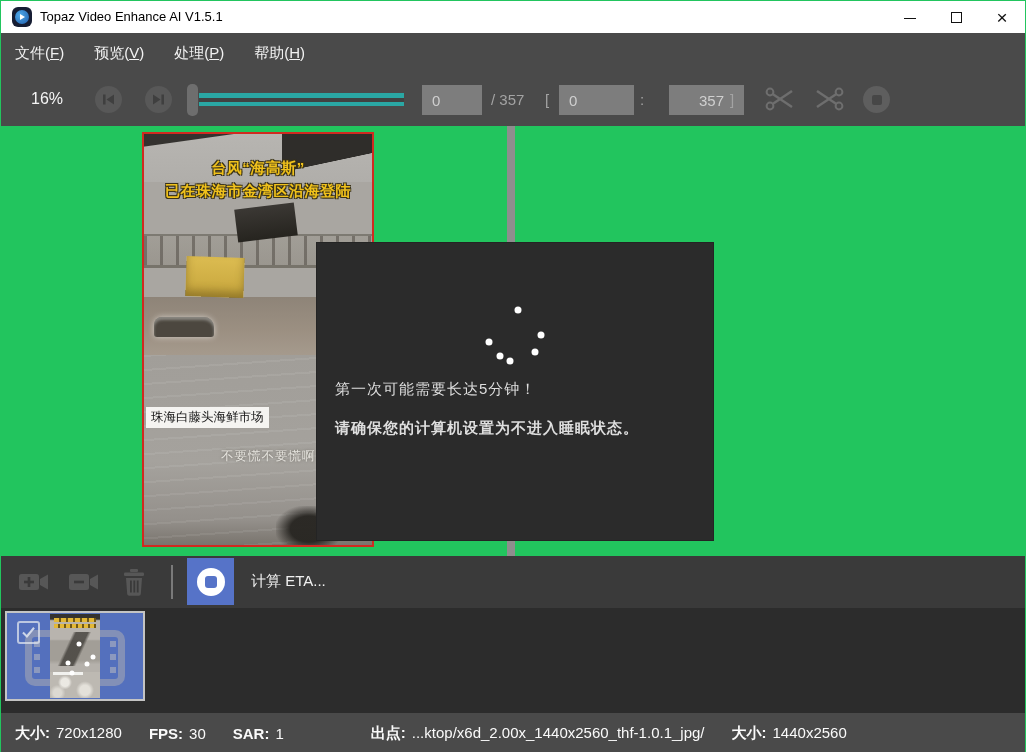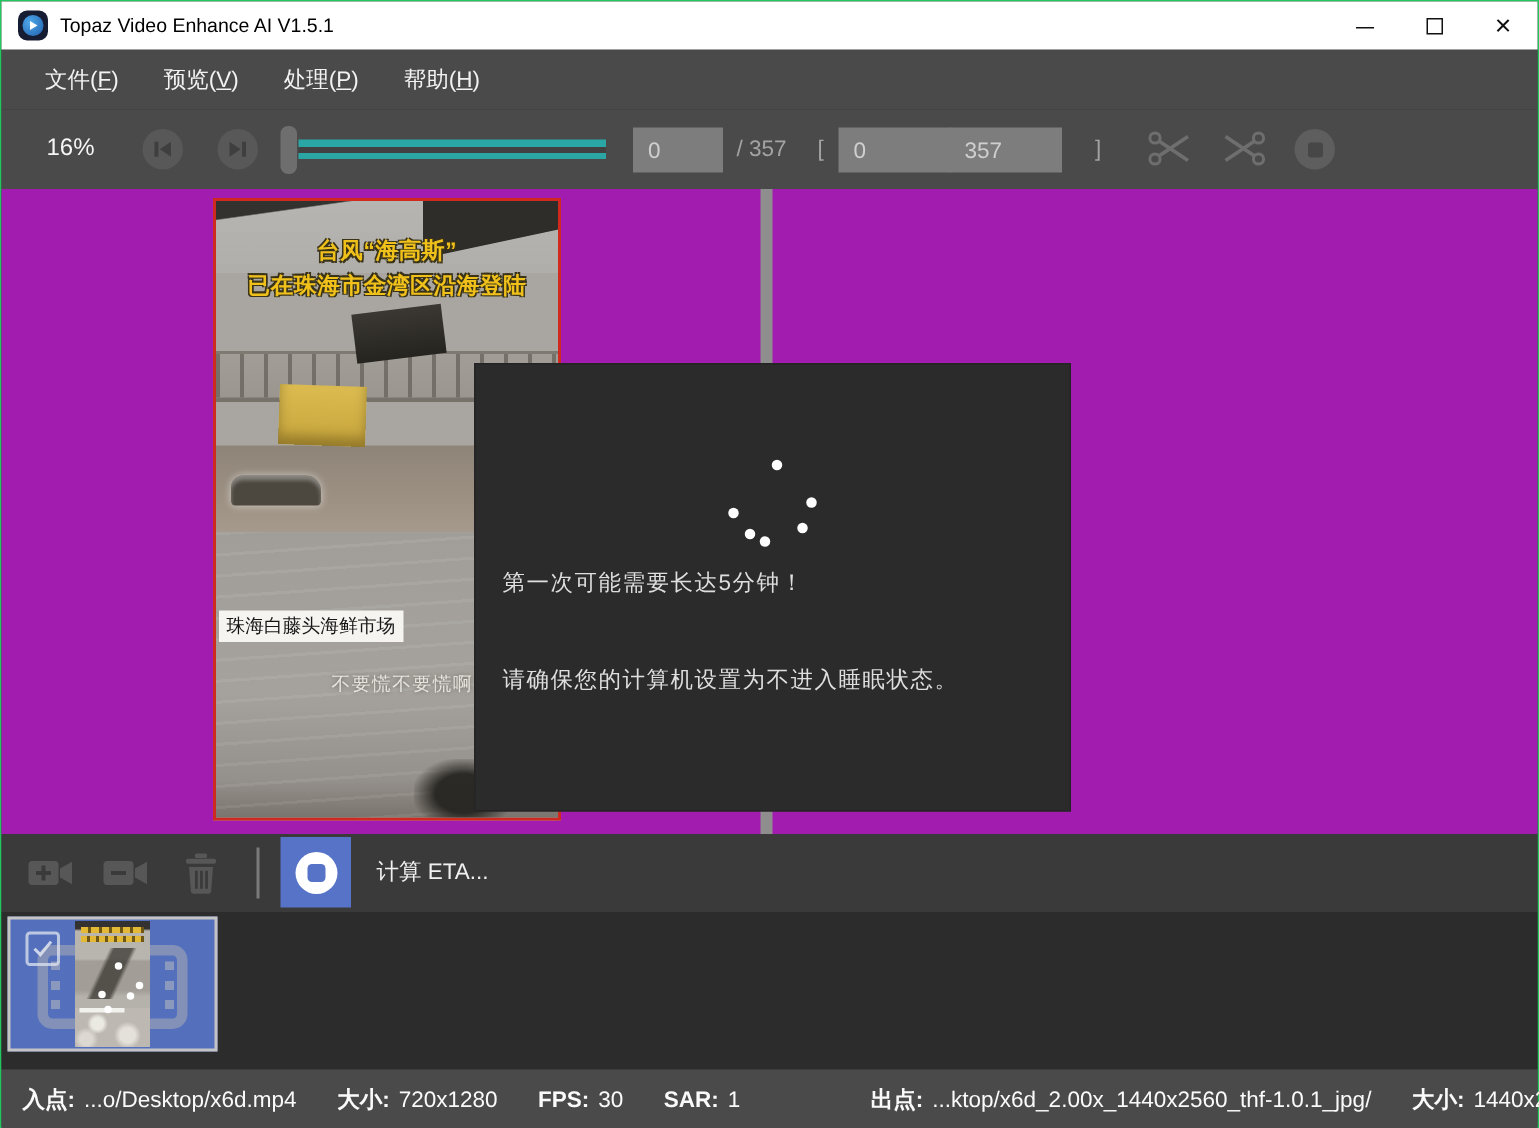--- a/index.html
+++ b/index.html
@@ -13,37 +13,37 @@
   .logo-circle { width:14px; height:14px; border-radius:50%; background:radial-gradient(circle at 35% 35%, #4fa8e8, #1f5fae); display:flex; align-items:center; justify-content:center; }
   .logo-play { width:0; height:0; border-left:5px solid #fff; border-top:3.5px solid transparent; border-bottom:3.5px solid transparent; margin-left:1px; }
   .wtitle { position:absolute; left:39px; top:8px; font-size:13px; color:#000; }
   .winbtns { position:absolute; right:0; top:0; height:32px; display:flex; }
   .winbtn { width:46px; height:32px; display:flex; align-items:center; justify-content:center; color:#000; cursor:default; }
   .winbtn.min span { display:block; width:12px; border-top:1.6px solid #111; margin-top:2px; }
   .winbtn.max span { display:block; width:11px; height:11px; border:1.4px solid #111; }
   .winbtn.close span { font-size:19px; line-height:19px; color:#111; }
 
   
-  .menubar { height:40px; background:#4a4a4a; display:flex; align-items:center; padding-left:29px; gap:30px; }
+  .menubar { height:40px; background:#4a4a4a; display:flex; align-items:center; padding-left:14px; gap:30px; }
   .menu-item { color:#f2f2f2; font-size:15px; cursor:default; }
   .menu-item .key { text-decoration:underline; }
 
   
   .toolbar { position:relative; height:53px; background:#4a4a4a; }
   .zoom-label { position:absolute; left:30px; top:17px; font-size:16px; color:#f5f5f5; }
   .round-btn { position:absolute; top:13px; width:27px; height:27px; border-radius:50%; background:#585858; display:flex; align-items:center; justify-content:center; }
   .slider-handle { position:absolute; left:186px; top:11px; width:11px; height:32px; border-radius:5px; background:#6e6e6e; }
   .slider-track { position:absolute; left:198px; top:20px; width:205px; height:13px;
     background:linear-gradient(180deg,#2aa7a4 0 5px,#414141 5px 9px,#2aa7a4 9px 13px); }
   .frame-input { position:absolute; top:12px; height:30px; background:#7d7d7d; border:none; color:#cfcfcf; font-size:15px; padding-left:10px; font-family:inherit; }
   .tb-label { position:absolute; top:18px; color:#a3a3a3; font-size:15px; }
   .tb-icon { position:absolute; top:13px; }
 
   
-  .preview { position:relative; height:430px; background:#a21caf; overflow:hidden; }
+  .preview { position:relative; height:430px; background:#22c55e; overflow:hidden; }
   .pane-divider { position:absolute; left:506px; top:0; width:8px; height:430px; background:#8e8e8e; z-index:1; }
 
   .video-preview { position:absolute; left:141px; top:6px; width:232px; height:415px; border:2px solid #d02a20; background:#a9a6a1; overflow:hidden; z-index:2; }
   .vp-canopy { position:absolute; left:0; top:0; width:100%; height:48px;
     background:linear-gradient(172deg,#34322f 0 12px,transparent 13px), linear-gradient(180deg,#b7b5b1,#b0aeaa); }
   .vp-canopy2 { position:absolute; right:0; top:0; width:90px; height:44px; background:linear-gradient(168deg,#2f2d2a 60%,transparent 61%); }
   .vp-headline { position:absolute; left:0; top:22px; width:100%; text-align:center; color:#f0c11b; font-weight:bold; font-size:15px; line-height:23px; letter-spacing:0.5px;
     text-shadow:-1px -1px 0 #3a3318,1px -1px 0 #3a3318,-1px 1px 0 #3a3318,1px 1px 0 #3a3318; z-index:5; }
   .vp-speaker { position:absolute; left:92px; top:72px; width:60px; height:33px; background:linear-gradient(180deg,#3b3834,#26241f); transform:rotate(-7deg); z-index:4; }
   .vp-bridge { position:absolute; left:0; top:100px; width:100%; height:34px;
@@ -56,21 +56,21 @@
     background:repeating-linear-gradient(176deg,rgba(255,255,255,0.07) 0 2px,transparent 2px 14px),linear-gradient(180deg,#a19e99 0,#a5a29d 55%,#94908b 85%,#757069 100%); z-index:2; }
   .vp-caption-box { position:absolute; left:2px; top:273px; background:#f5f4f1; color:#161616; font-size:12.5px; padding:2px 5px; z-index:5; }
   .vp-caption2 { position:absolute; left:77px; top:314px; color:rgba(238,235,230,0.92); font-size:12.5px; letter-spacing:1px; text-shadow:0 0 3px #6a675f; z-index:5; }
   .vp-blob { position:absolute; left:132px; top:372px; width:66px; height:46px; background:radial-gradient(ellipse at center,rgba(38,36,32,0.95) 0 40%,rgba(38,36,32,0) 75%); z-index:4; }
 
   
   .dialog { position:absolute; left:315px; top:116px; width:398px; height:299px; background:#2b2b2b; border:1px solid #242424; z-index:10; }
   .dialog-title { position:absolute; left:29px; top:19px; font-size:21px; color:#e8e8e8; letter-spacing:2px; }
   .spin-dot { position:absolute; width:7px; height:7px; border-radius:50%; background:#fff; transform:translate(-50%,-50%); }
   .dialog-body { position:absolute; left:18px; top:133px; font-size:15px; line-height:25px; color:#dedede; letter-spacing:1px; }
-  .dialog-body .gap-line { margin-top:40px; }
+  .dialog-body .gap-line { margin-top:14px;font-weight:bold; }
 
   
   .procbar { position:relative; height:52px; background:#3a3a3a; }
   .pb-icon { position:absolute; top:14px; }
   .pb-divider { position:absolute; left:170px; top:9px; width:2px; height:34px; background:#7a7a7a; }
   .stop-btn { position:absolute; left:186px; top:2px; width:47px; height:47px; background:#5673c8; display:flex; align-items:center; justify-content:center; }
   .stop-btn .circ { width:28px; height:28px; border-radius:50%; background:#fff; display:flex; align-items:center; justify-content:center; }
   .stop-btn .sq { width:12px; height:12px; border-radius:3px; background:#5673c8; }
   .eta-text { position:absolute; left:250px; top:16px; color:#f0f0f0; font-size:15px; }
 
@@ -147,21 +147,21 @@
 
     <div class="slider-handle"></div>
     <div class="slider-track"></div>
 
     <input class="frame-input" style="left: 421px; width: 60px;" value="0">
     <div class="tb-label" style="left:490px;">/ 357</div>
 
     <div class="tb-label" style="left:544px;">[</div>
     <input class="frame-input" style="left: 558px; width: 75px;" value="0">
     <div class="tb-label" style="left:639px;">:</div>
-    <input class="frame-input" style="left: 632px; width: 75px;" value="357">
+    <input class="frame-input" style="left: 668px; width: 75px; text-align: center;" value="357">
     <div class="tb-label" style="left:729px;">]</div>
 
     <div class="tb-icon" style="left:763px;">
       <svg width="32" height="26" viewBox="0 0 32 26">
         <circle cx="6" cy="6" r="3.4" stroke="#6e6e6e" stroke-width="2" fill="none"></circle>
         <circle cx="6" cy="20" r="3.4" stroke="#6e6e6e" stroke-width="2" fill="none"></circle>
         <path d="M8.6 8 L28 21" stroke="#6e6e6e" stroke-width="2.4" fill="none"></path>
         <path d="M8.6 18 L28 5" stroke="#6e6e6e" stroke-width="2.4" fill="none"></path>
       </svg>
     </div>
@@ -268,21 +268,20 @@
         <div class="tile-dot" style="left:72px;top:31px;"></div>
         <div class="tile-dot" style="left:86px;top:44px;"></div>
         <div class="tile-dot" style="left:61px;top:50px;"></div>
         <div class="tile-dot" style="left:80px;top:51px;"></div>
         <div class="tile-dot" style="left:65px;top:60px;"></div>
       </div>
     </div>
   </div>
 
   <div class="statusbar">
-    <span class="sb-item"><b>入点:</b><span>...o/Desktop/x6d.mp4</span></span>
     <span class="sb-item"><b>大小:</b><span>720x1280</span></span>
     <span class="sb-item"><b>FPS:</b><span>30</span></span>
     <span class="sb-item"><b>SAR:</b><span>1</span></span>
     <span class="sb-item gap-left"><b>出点:</b><span>...ktop/x6d_2.00x_1440x2560_thf-1.0.1_jpg/</span></span>
     <span class="sb-item"><b>大小:</b><span>1440x2560</span></span>
 
   </div>
 
 </div>
 

